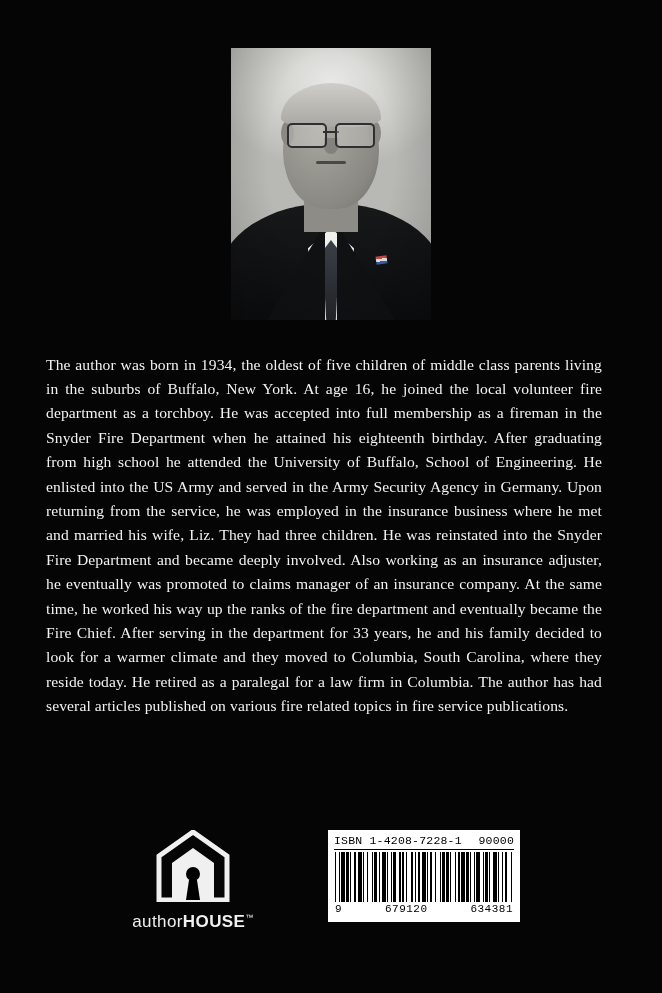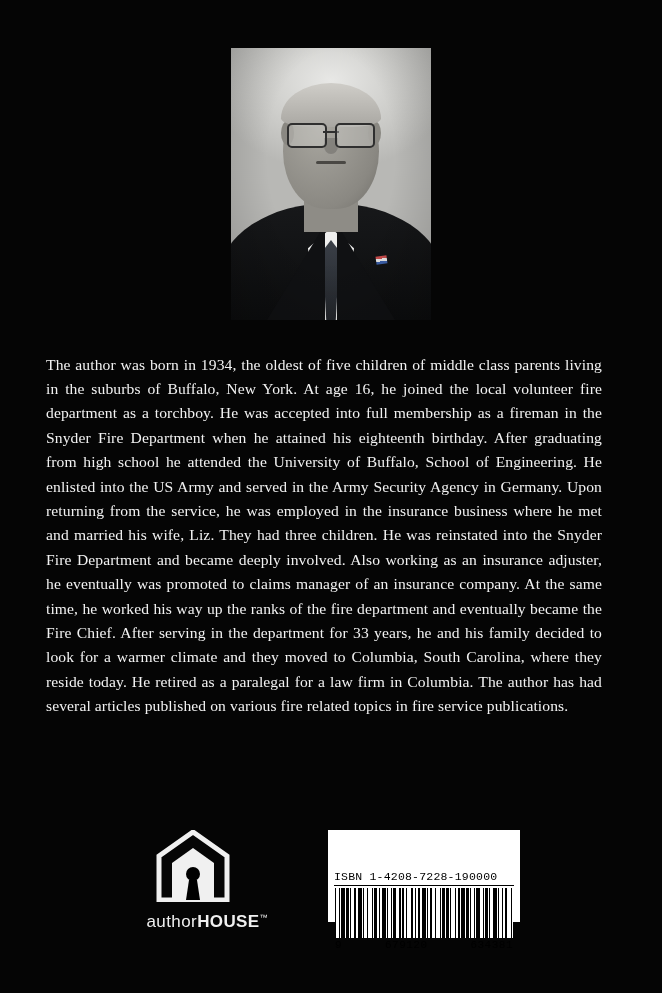--- a/index.html
+++ b/index.html
@@ -194,21 +194,21 @@
     color: #f2f2f2;
     letter-spacing: 0.1px;
   }
 
   
   .logo-block {
     position: absolute;
     left: 118px;
     top: 830px;
     width: 150px;
-    text-align: right;
+    text-align: center;
   }
   .logo-mark {
     width: 74px;
     height: 72px;
     margin: 0 auto 10px auto;
   }
   .logo-text {
     font-family: "Liberation Sans", sans-serif;
     font-size: 17px;
     letter-spacing: 0.4px;
@@ -228,25 +228,25 @@
     width: 192px;
     height: 92px;
     background: #ffffff;
     color: #000000;
     padding: 4px 6px 3px 6px;
     box-sizing: border-box;
     font-family: "Liberation Mono", monospace;
   }
   .isbn-row {
     display: flex;
+    justify-content: space-between;
     align-items: flex-start;
     font-size: 11.5px;
     letter-spacing: 0.2px;
     height: 14px;
-    margin-top: 36px;
   }
   .isbn-row .right { font-size: 11.5px; }
   .isbn-rule {
     height: 1px;
     background: #000;
     margin: 1px 0 2px 0;
   }
   .bars {
     position: relative;
     height: 50px;

